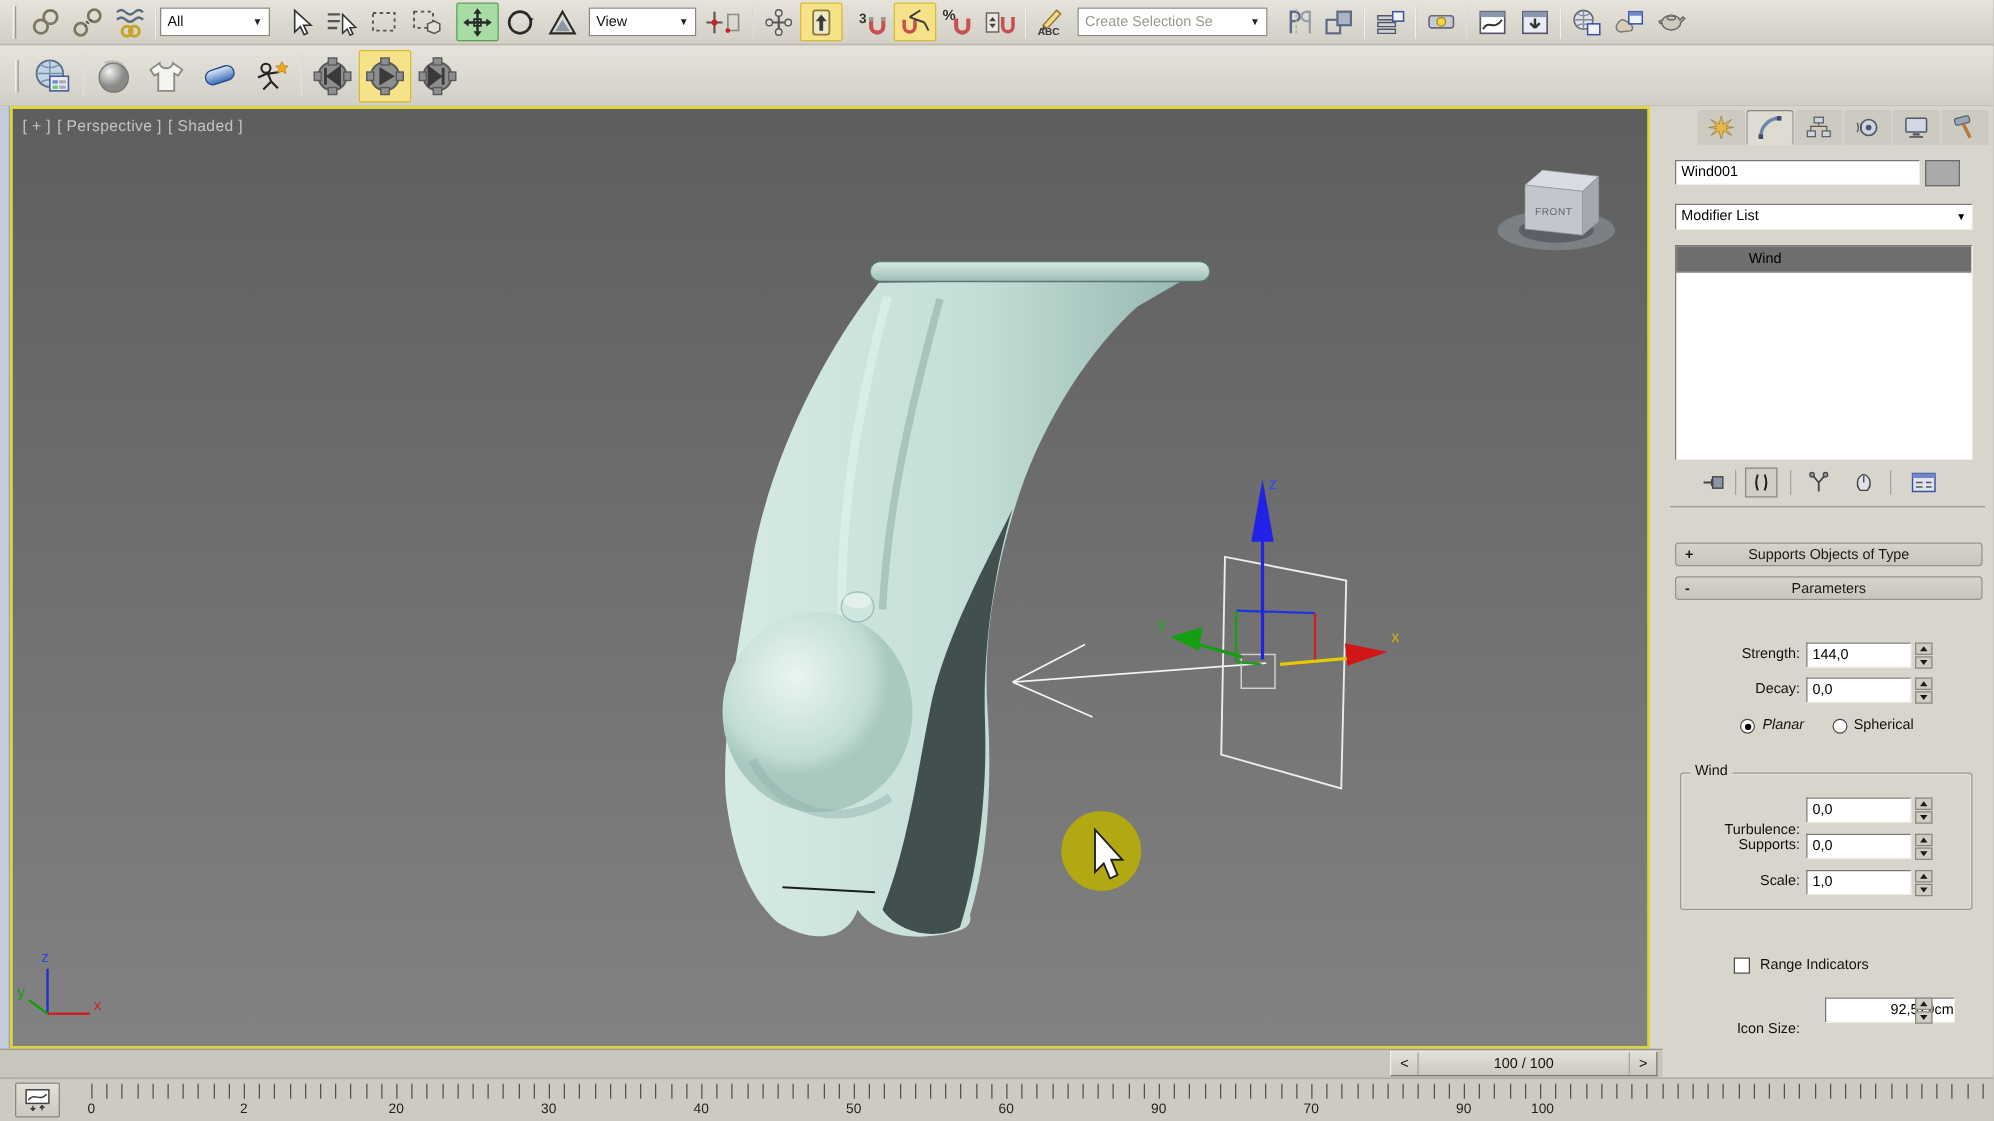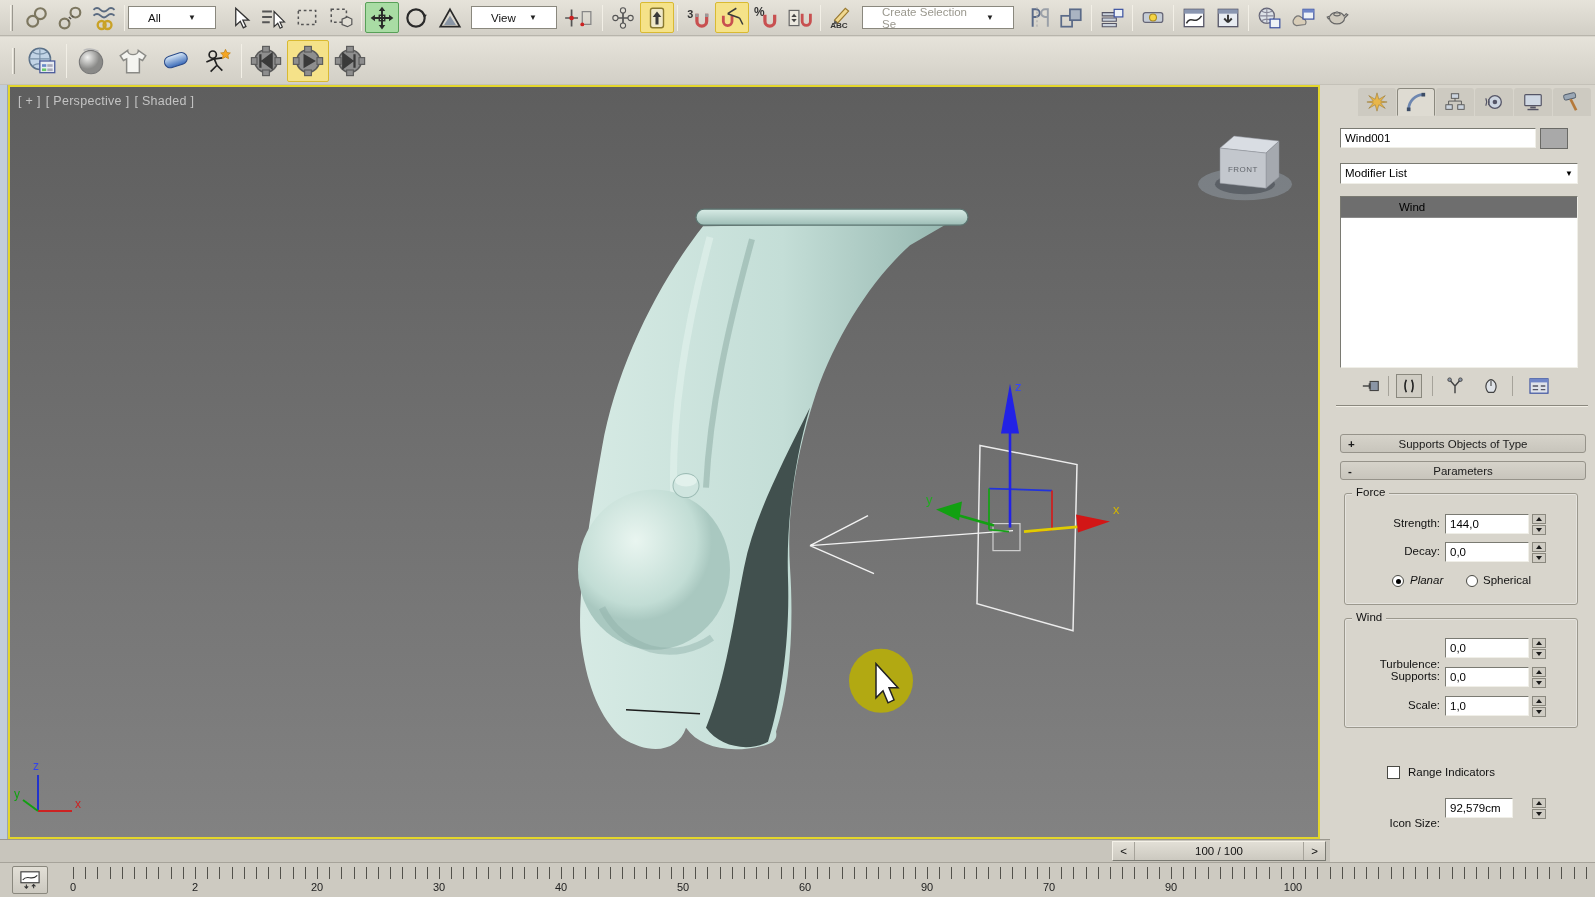--- a/index.html
+++ b/index.html
@@ -9,21 +9,21 @@
 
 .tb{position:absolute;left:0;width:100%;display:flex;align-items:center;background:linear-gradient(#e6e3da,#d2cfc6);}
 #tb1{top:0;height:36px;border-bottom:1px solid #b8b5ac;padding-left:10px;}
 #tb2{top:37px;height:48px;border-bottom:1px solid #c4c1b8;padding-left:12px;}
 .handle{width:3px;height:26px;border-left:1px solid #f4f1e8;border-right:1px solid #9a978e;margin-right:6px;flex:none;}
 .ico{width:34px;height:31px;display:flex;align-items:center;justify-content:center;border:1px solid transparent;border-radius:2px;flex:none;}
 .ico2{width:42px;height:42px;display:flex;align-items:center;justify-content:center;border:1px solid transparent;border-radius:2px;flex:none;}
 .act-g{background:#a9dca4;border-color:#58a058;}
 .act-y{background:#f5e289;border-color:#d9ba32;}
 .sep{width:1px;height:26px;background:#a6a39a;border-right:1px solid #f2efe6;margin:0 3px;flex:none;}
-.dd{height:23px;background:#fff;border:1px solid #8a887e;display:flex;align-items:center;font-size:11.5px;color:#111;padding:0 19px;flex:none;}
+.dd{height:23px;background:#fff;border:1px solid #8a887e;display:flex;align-items:center;font-size:11.5px;color:#111;padding:0 5px;flex:none;}
 .dd .arr{margin-left:auto;font-size:8px;color:#222;padding-left:6px;}
 .dd.ghost{color:#9a988e;}
 svg{display:block;}
 
 
 #leftstrip{position:absolute;left:0;top:85px;width:8px;height:812px;background:#c2cdd9;border-right:1px solid #9aa5b2;}
 #viewport{position:absolute;left:8px;top:85px;width:1312px;height:754px;border:2px solid #e3d62b;background:linear-gradient(#5e5e5e,#828282);}
 #scene{position:absolute;left:0;top:0;width:100%;height:100%;}
 #vplabel{position:absolute;left:8px;top:7px;font-size:12.5px;color:#c3c3c3;letter-spacing:.3px;display:flex;gap:5px;}
 #vplabel span{cursor:default;}
@@ -530,23 +530,20 @@
 
     <div class="roll" style="top:349px;">
       <span class="pm">+</span>
       <span>Supports Objects of Type</span>
     </div>
     <div class="roll" style="top:376px;">
       <span class="pm">-</span>
       <span>Parameters</span>
     </div>
 
-    <div class="grp" style="top:408px;height:112px;">
-      <span class="glg">Force</span>
-    </div>
     <span class="lbl" style="top:432px;">Strength:</span>
     <input class="fld" style="left: 115px; top: 429px; width: 84px;" value="144,0">
     <span class="spin" style="left:202px;top:429px;">
         <div class="up"></div>
         <div class="dn"></div>
       </span>
     <span class="lbl" style="top:460px;">Decay:</span>
     <input class="fld" style="left: 115px; top: 457px; width: 84px;" value="0,0">
     <span class="spin" style="left:202px;top:457px;">
         <div class="up"></div>
@@ -575,21 +572,21 @@
     <span class="lbl" style="top:614px;">Scale:</span>
     <input class="fld" style="left: 115px; top: 611px; width: 84px;" value="1,0">
     <span class="spin" style="left:202px;top:611px;">
         <div class="up"></div>
         <div class="dn"></div>
       </span>
 
     <span class="chk" style="left:57px;top:681px;"></span>
     <span class="rlabel" style="left:78px;top:681px;">Range Indicators</span>
     <span class="lbl" style="top:716px;margin-top:16px;">Icon Size:</span>
-    <input class="fld" style="left: 115px; top: 713px; width: 68px;" value="92,579cm">
+    <input class="fld" style="left: 130px; top: 713px; width: 104px; text-align: right;" value="92,579cm">
     <span class="spin" style="left:202px;top:713px;">
         <div class="up"></div>
         <div class="dn"></div>
       </span>
   </div>
 
   <div id="tsrow">
     <div id="tshandle">
       <span class="nav">&lt;</span>
       <span class="val">100 / 100</span>
@@ -709,21 +706,21 @@
         <div class="tick" style="left: 1125.2px;"></div>
         <div class="tick" style="left: 1137.4px;"></div>
         <div class="tick" style="left: 1149.6px;"></div>
         <div class="tick" style="left: 1161.8px;"></div>
         <div class="tick" style="left: 1174px;"></div>
         <div class="tick" style="left: 1186.2px;"></div>
         <div class="tick" style="left: 1198.4px;"></div>
         <div class="tick" style="left: 1210.6px;"></div>
         <div class="tick" style="left: 1222.8px;"></div>
         <div class="tick" style="left: 1235px;"></div>
-        <div class="tlabel" style="left: 1235px;">100</div>
+        <div class="tlabel" style="left: 1176px;">100</div>
         <div class="tick" style="left: 1247.2px;"></div>
         <div class="tick" style="left: 1259.4px;"></div>
         <div class="tick" style="left: 1271.6px;"></div>
         <div class="tick" style="left: 1283.8px;"></div>
         <div class="tick" style="left: 1296px;"></div>
         <div class="tick" style="left: 1308.2px;"></div>
         <div class="tick" style="left: 1320.4px;"></div>
         <div class="tick" style="left: 1332.6px;"></div>
         <div class="tick" style="left: 1344.8px;"></div>
         <div class="tick" style="left: 1357px;"></div>

